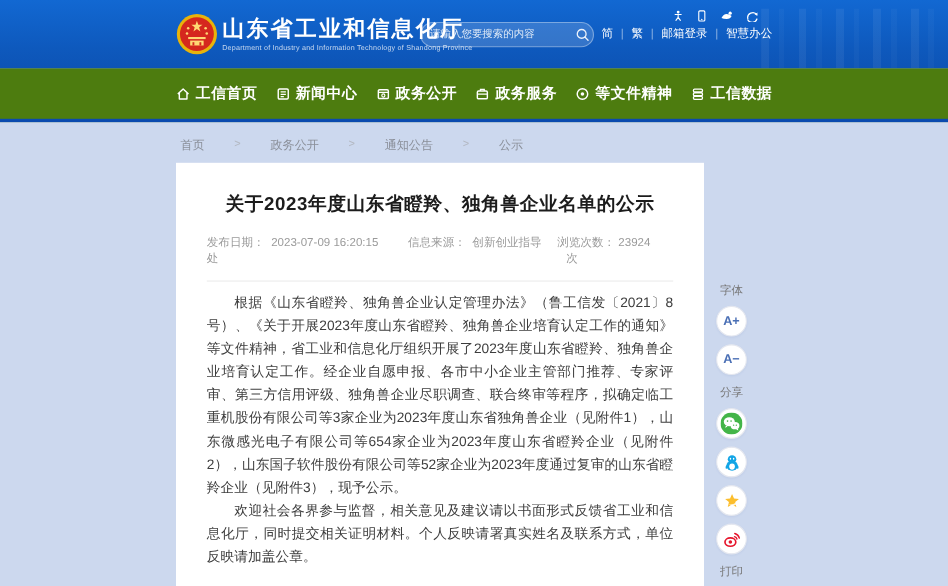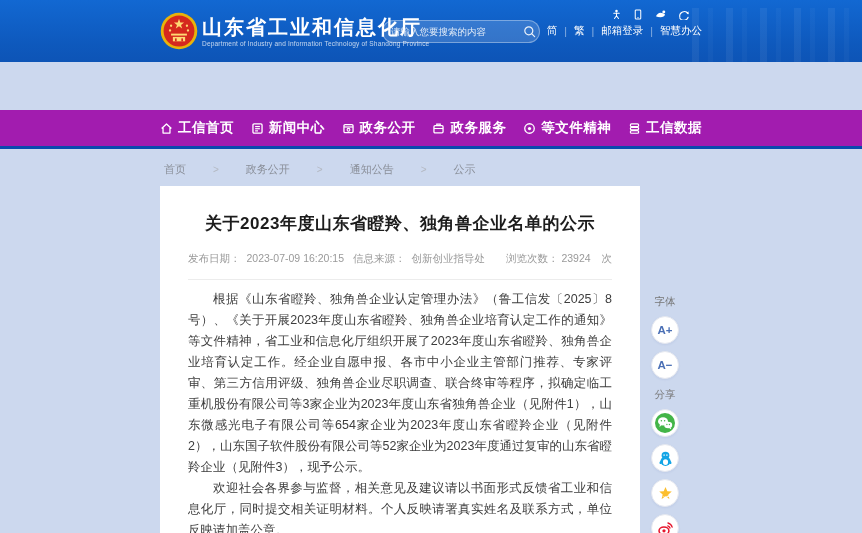--- a/index.html
+++ b/index.html
@@ -22,37 +22,37 @@
   .search-box input::placeholder { color:rgba(255,255,255,.85); }
   .search-btn { background:none; border:none; cursor:pointer; display:flex; padding:0; }
   .top-links { position:absolute; right:0; top:9px; text-align:right; }
   .mini-icons { display:flex; gap:11px; justify-content:flex-end; padding-right:12px; margin-bottom:4px; }
   .mini-icons span { display:flex; }
   .quick-row { color:#fff; font-size:10.5px; display:flex; gap:7px; align-items:center; }
   .quick-row a { color:#fff; text-decoration:none; }
   .quick-sep { color:rgba(255,255,255,.5); }
 
   
-  .site-nav { height:39px; background:#a21caf; border-bottom:3px solid #0a4aae;margin-top:48px; }
+  .site-nav { height:49px; background:#4d7c0f; border-bottom:3px solid #0a4aae; }
   .nav-inner { display:flex; justify-content:space-between; align-items:center; height:100%; }
   .nav-item { display:flex; align-items:center; gap:5px; color:#fff; font-size:13.5px; font-weight:bold; text-decoration:none; letter-spacing:.5px; }
   .nav-item svg { display:block; }
 
   
   .breadcrumb-row { padding:13px 0 9px 4px; font-size:11px; color:#8a8f99; display:flex; gap:27px; align-items:center; }
   .breadcrumb-row a { color:#8a8f99; text-decoration:none; }
   .crumb-sep { color:#b3b8c2; font-size:10px; }
 
   
   .main-area { position:relative; }
   .card { position:absolute; left:0; top:0; width:480px; height:500px; background:#fff; padding:24px 28px 20px; }
   .art-title { font-size:17px; font-weight:bold; color:#1c1c1c; text-align:center; letter-spacing:.5px; margin:2px 0 17px; }
   .meta-row { display:flex; justify-content:space-between; font-size:10.5px; color:#9a9a9a; padding-bottom:13px; border-bottom:1px solid #ececec; }
   .meta-left span { margin-right:6px; }
-  .meta-left .gap { }
+  .meta-left .gap { margin-left:18px; }
   .art-body { margin-top:9px; font-size:12.5px; color:#3d3d3d; line-height:21px; }
   .art-body p.para { text-indent:2em; text-align:justify; }
 
   
   .toolbar { position:absolute; left:489px; top:100px; width:32px; text-align:center; }
   .tb-label { font-size:10.5px; color:#777; margin:9px 0 7px; }
   .tb-btn { width:28px; height:28px; border-radius:50%; background:#fff; border:1px solid #e4e7ef; margin:0 auto 7px;
      display:flex; align-items:center; justify-content:center; cursor:pointer; box-shadow:0 1px 2px rgba(60,90,160,.08); padding:0; }
   .tb-btn.font-btn { color:#4a6fb5; font-size:11.5px; font-weight:bold; font-family:"Liberation Sans",sans-serif; }
 </style>
@@ -217,21 +217,21 @@
         <span class="gap">信息来源：</span><span>创新创业指导处</span>
       </div>
       <div class="meta-right">
         <span>浏览次数：</span>
         <span>23924</span>
         <span style="margin-left:8px;">次</span>
       </div>
     </div>
 
     <div class="art-body">
-      <p class="para">根据《山东省瞪羚、独角兽企业认定管理办法》（鲁工信发〔2025〕8号）、《关于开展2023年度山东省瞪羚、独角兽企业培育认定工作的通知》等文件精神，省工业和信息化厅组织开展了2023年度山东省瞪羚、独角兽企业培育认定工作。经企业自愿申报、各市中小企业主管部门推荐、专家评审、第三方信用评级、独角兽企业尽职调查、联合终审等程序，拟确定临工重机股份有限公司等3家企业为2023年度山东省独角兽企业（见附件1），山东微感光电子有限公司等654家企业为2023年度山东省瞪羚企业（见附件2），山东国子软件股份有限公司等52家企业为2023年度通过复审的山东省瞪羚企业（见附件3），现予公示。</p>
+      <p class="para">根据《山东省瞪羚、独角兽企业认定管理办法》（鲁工信发〔2021〕8号）、《关于开展2023年度山东省瞪羚、独角兽企业培育认定工作的通知》等文件精神，省工业和信息化厅组织开展了2023年度山东省瞪羚、独角兽企业培育认定工作。经企业自愿申报、各市中小企业主管部门推荐、专家评审、第三方信用评级、独角兽企业尽职调查、联合终审等程序，拟确定临工重机股份有限公司等3家企业为2023年度山东省独角兽企业（见附件1），山东微感光电子有限公司等654家企业为2023年度山东省瞪羚企业（见附件2），山东国子软件股份有限公司等52家企业为2023年度通过复审的山东省瞪羚企业（见附件3），现予公示。</p>
       <p class="para">欢迎社会各界参与监督，相关意见及建议请以书面形式反馈省工业和信息化厅，同时提交相关证明材料。个人反映请署真实姓名及联系方式，单位反映请加盖公章。</p>
 
     </div>
   </article>
 
   <aside class="toolbar">
     <div class="tb-label">字体</div>
     <button class="tb-btn font-btn">A+</button>
     <button class="tb-btn font-btn">A−</button>
 

